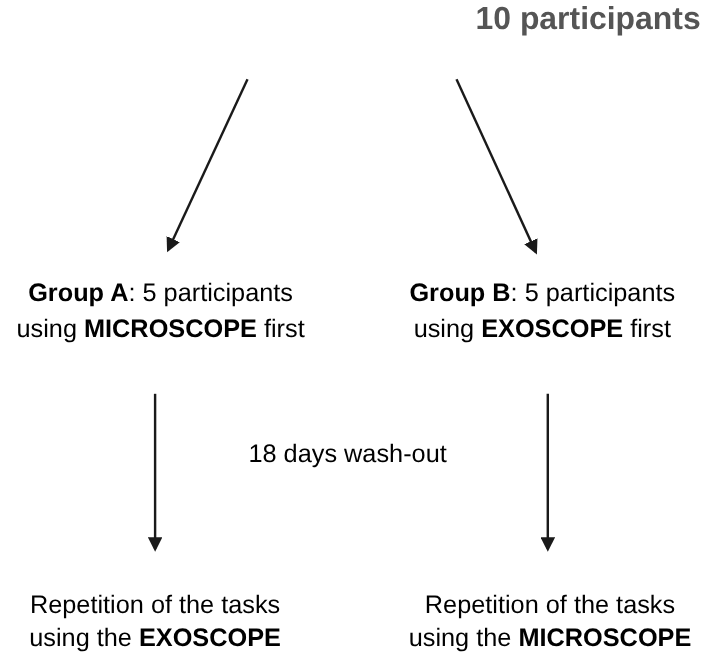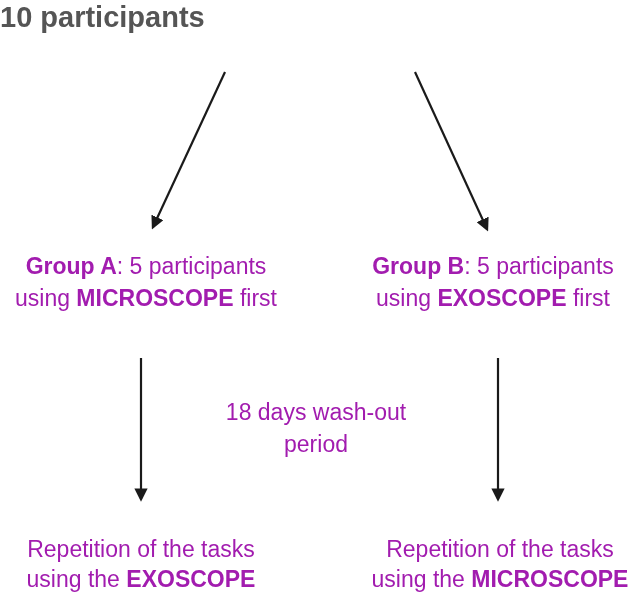--- a/index.html
+++ b/index.html
@@ -14,31 +14,31 @@
     background: #ffffff;
     font-family: "Liberation Sans", sans-serif;
     color: #555555;
     overflow: hidden;
   }
   .title {
     position: absolute;
     top: 1px;
     left: 0;
     width: 637px;
-    text-align: left;
+    text-align: right;
     font-size: 29px;
     font-weight: bold;
     color: #555555;
   }
   .block {
     position: absolute;
     text-align: center;
     font-size: 23px;
     line-height: 32px;
-    color: #a21caf;
+    color: #000000;
   }
   .block b { font-weight: bold; }
   .group-a { top: 250px; left: 0;   width: 292px; }
   .group-b { top: 250px; left: 347px; width: 292px; }
   .washout { top: 396px; left: 186px; width: 260px; }
   .outcome-a { top: 534px; left: 0;   width: 282px; line-height: 30px; }
   .outcome-b { top: 534px; left: 350px; width: 300px; line-height: 30px; }
   .arrows {
     position: absolute;
     top: 0; left: 0;
@@ -70,21 +70,20 @@
     <span>using </span><b>MICROSCOPE</b><span> first</span>
   </div>
 
   <div class="block group-b">
     <b>Group B</b><span>: 5 participants</span><br>
     <span>using </span><b>EXOSCOPE</b><span> first</span>
   </div>
 
   <div class="block washout">
     <span>18 days wash-out</span><br>
-    <span>period</span>
   </div>
 
   <div class="block outcome-a">
     <span>Repetition of the tasks</span><br>
     <span>using the </span><b>EXOSCOPE</b>
   </div>
 
   <div class="block outcome-b">
     <span>Repetition of the tasks</span><br>
     <span>using the </span><b>MICROSCOPE</b>

